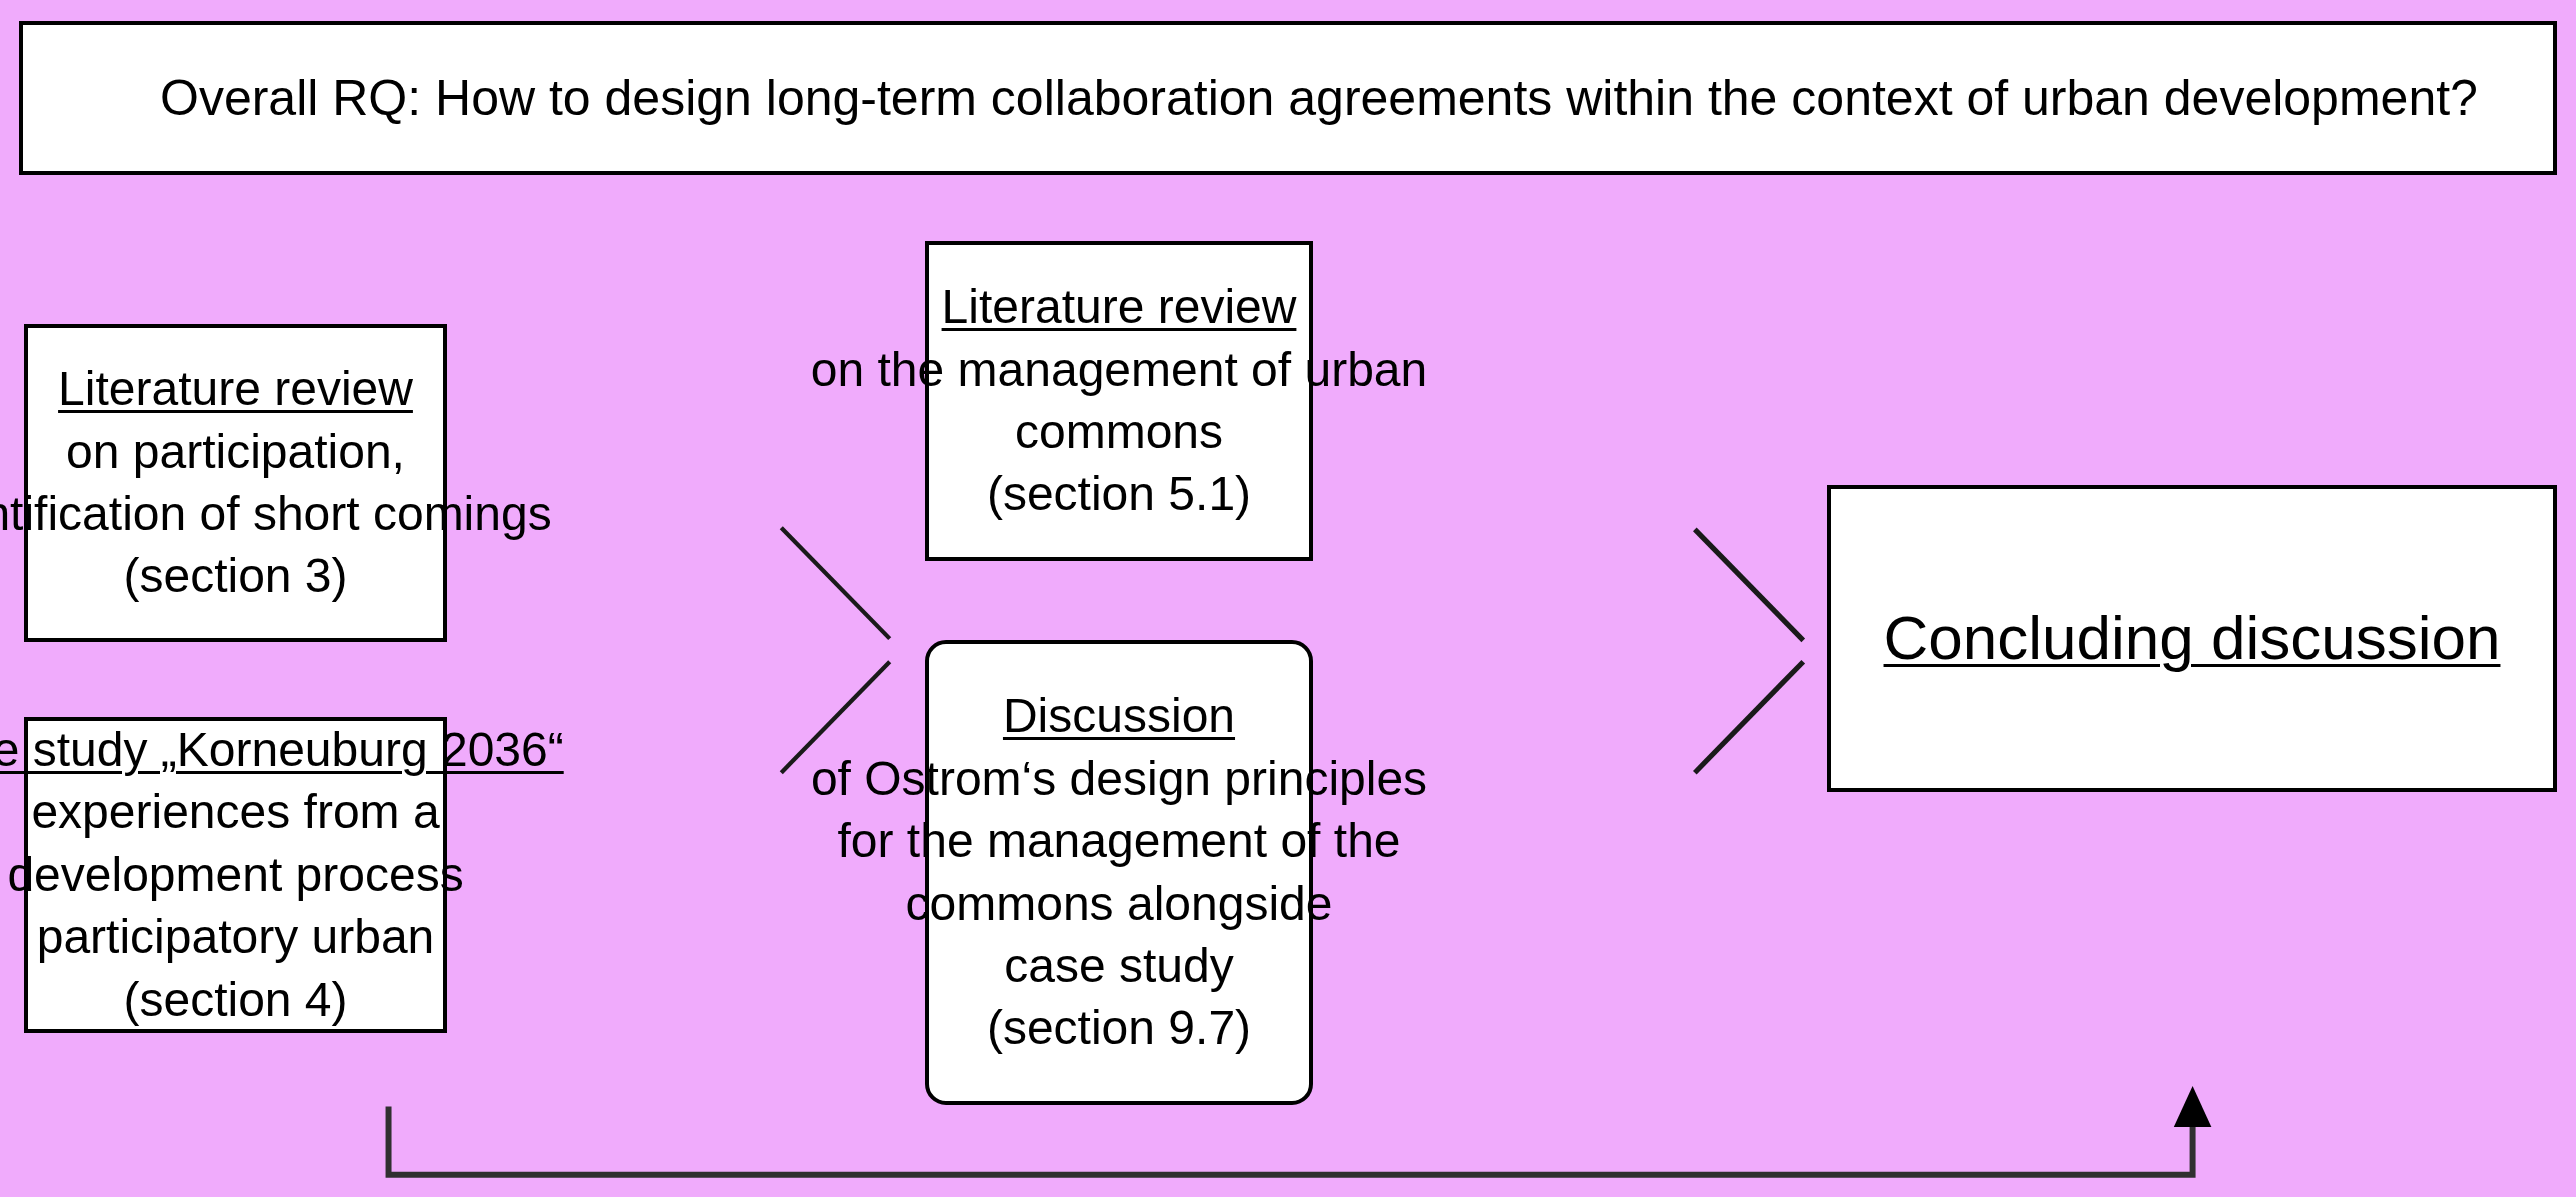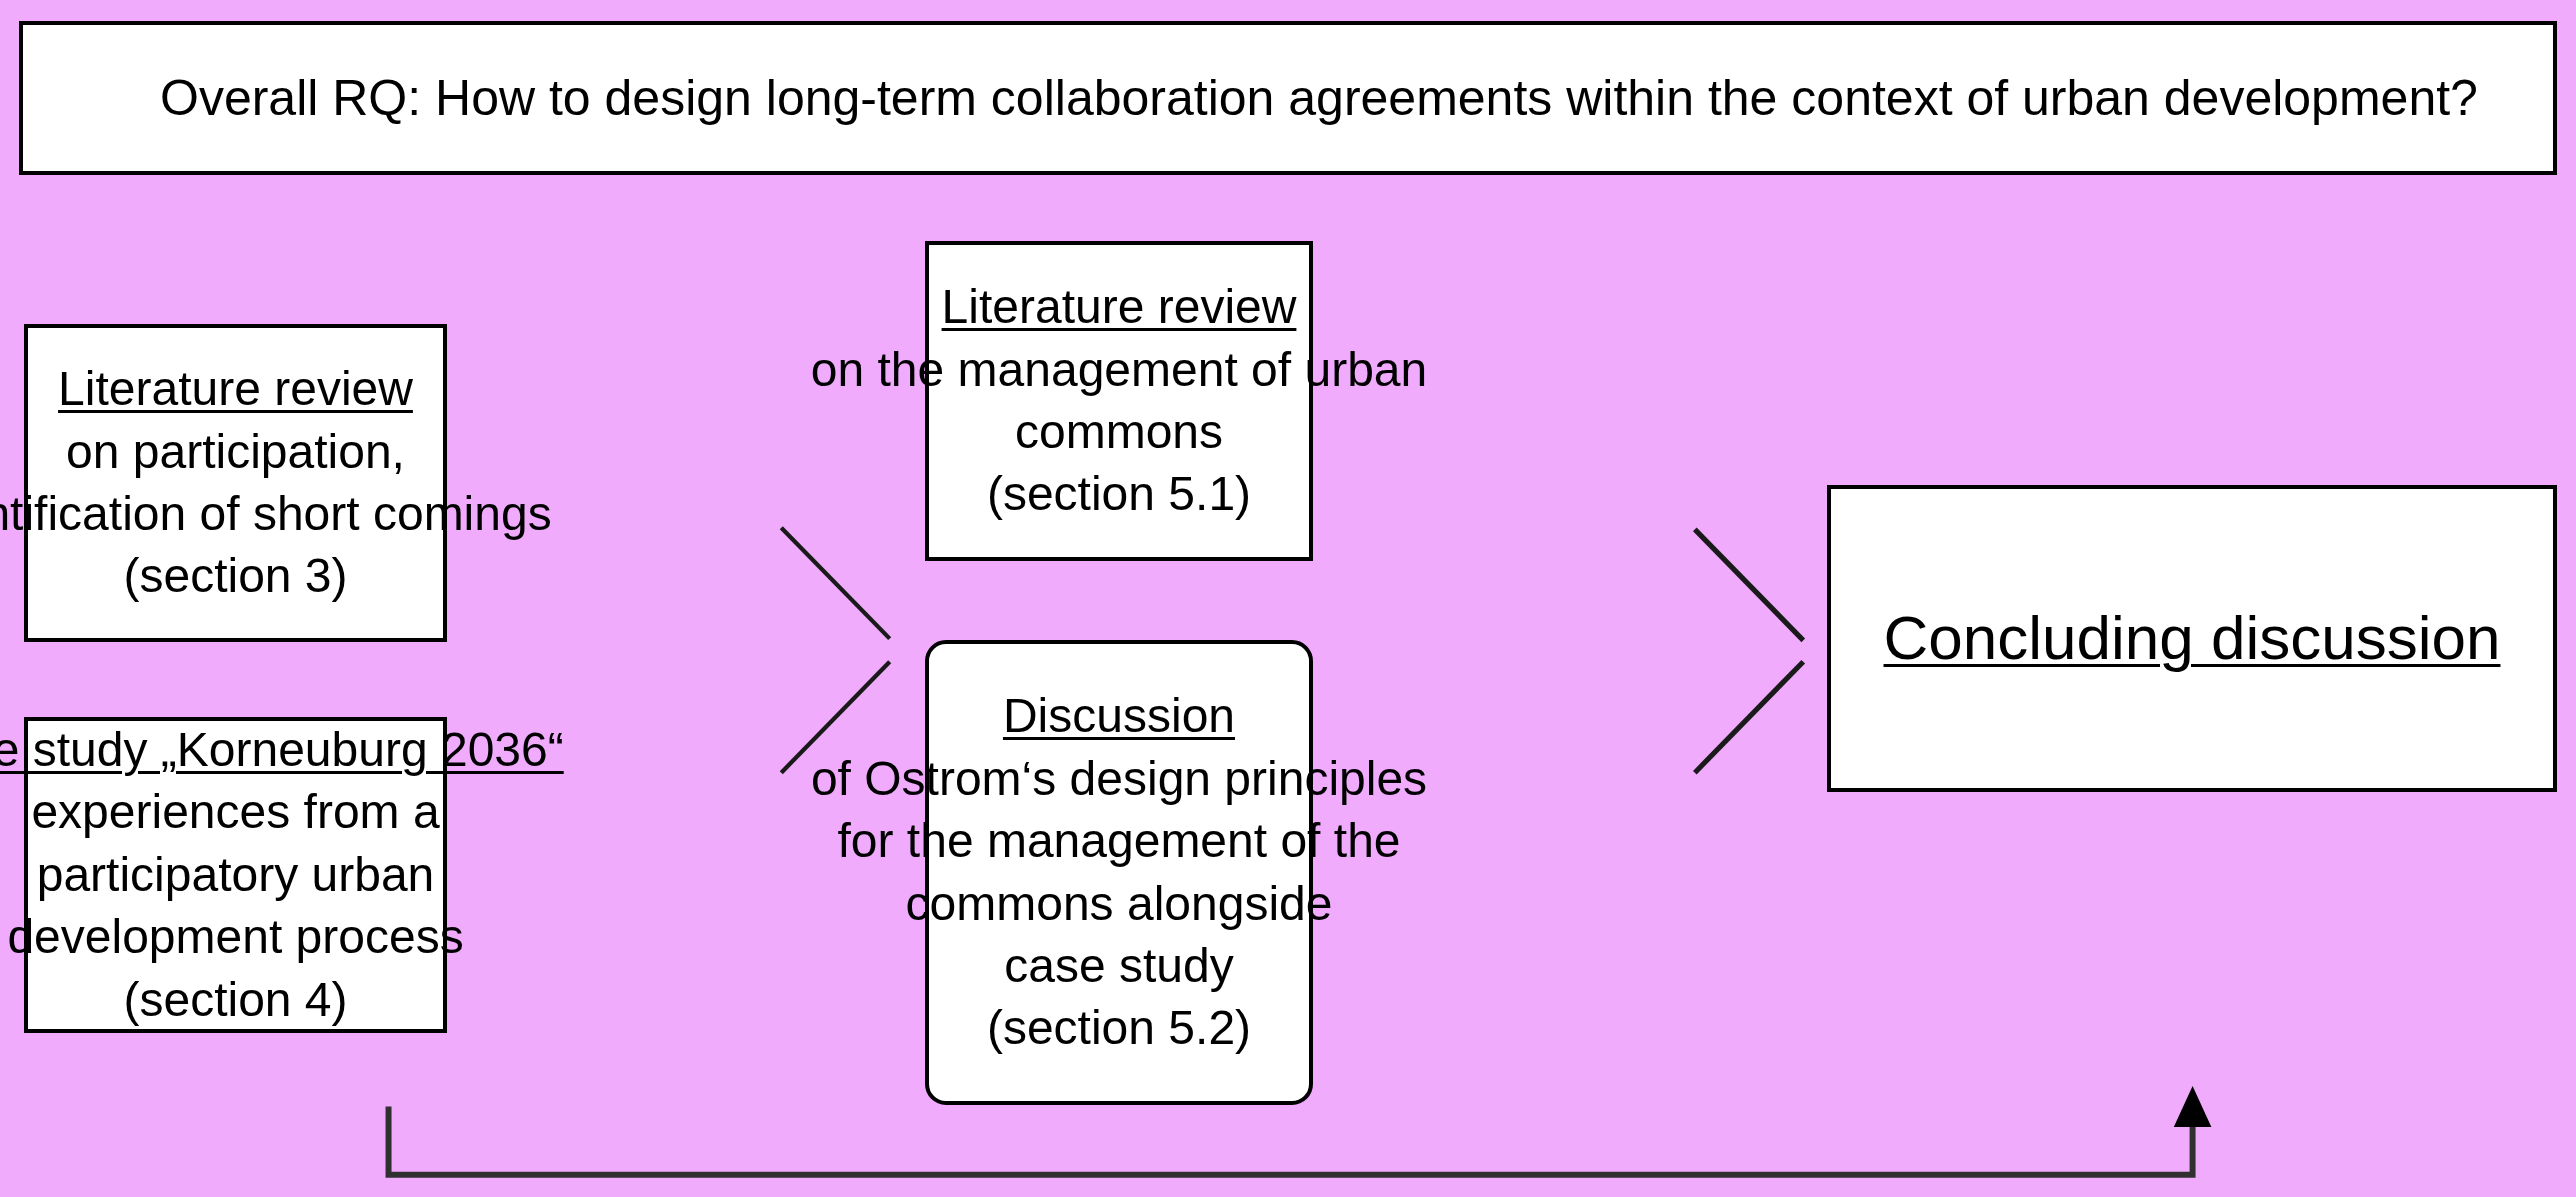--- a/index.html
+++ b/index.html
@@ -111,39 +111,39 @@
   <div class="node" id="node-lit-participation">
     <span class="ttl">Literature review</span>
     <span class="ln">on participation,</span>
     <span class="ln">identification of short comings</span>
     <span class="ln">(section 3)</span>
   </div>
 
   <div class="node" id="node-case-study">
     <span class="ttl">Case study „Korneuburg 2036“</span>
     <span class="ln">experiences from a</span>
+    <span class="ln">development process</span>
     <span class="ln">participatory urban</span>
-    <span class="ln">development process</span>
     <span class="ln">(section 4)</span>
   </div>
 
   <div class="node" id="node-lit-commons">
     <span class="ttl">Literature review</span>
     <span class="ln">on the management of urban</span>
     <span class="ln">commons</span>
     <span class="ln">(section 5.1)</span>
   </div>
 
   <div class="node" id="node-discussion">
     <span class="ttl">Discussion</span>
     <span class="ln">of Ostrom‘s design principles</span>
     <span class="ln">for the management of the</span>
     <span class="ln">commons alongside</span>
     <span class="ln">case study</span>
-    <span class="ln">(section 5.2)</span>
+    <span class="ln">(section 9.7)</span>
   </div>
 
   <div class="node" id="node-concluding">
     <span class="ttl">Concluding discussion</span>
   </div>
 
 </div>
 
 
 </body></html>

